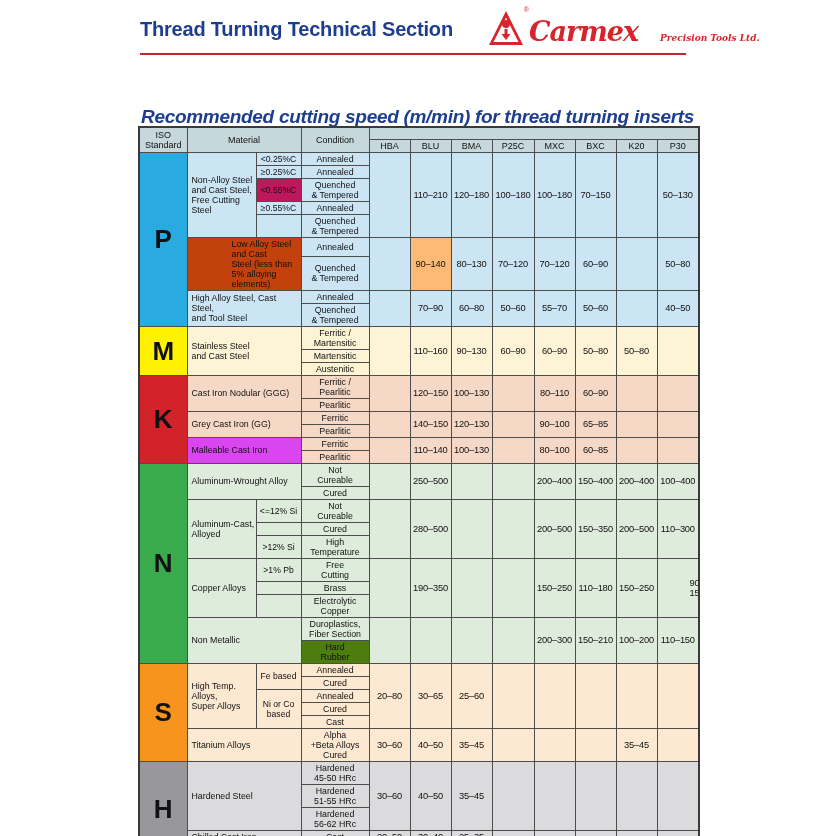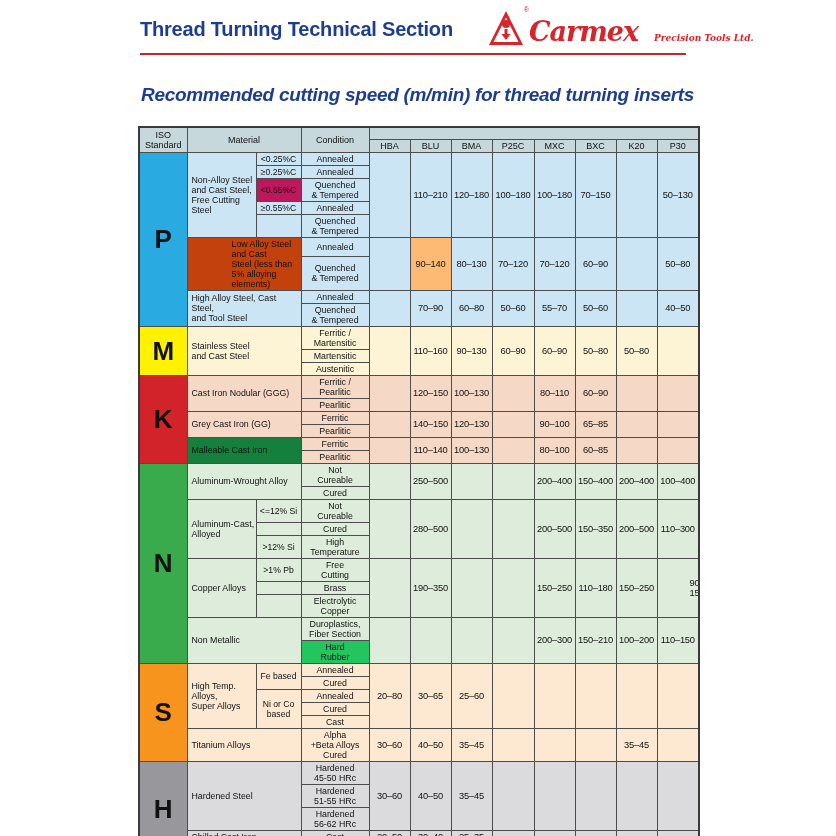--- a/index.html
+++ b/index.html
@@ -5,24 +5,24 @@
   * { margin: 0; padding: 0; box-sizing: border-box; }
   body { width: 836px; height: 836px; background: #ffffff; font-family: "Liberation Sans", sans-serif; }
   .page { position: relative; width: 836px; height: 836px; background: #fff; overflow: hidden; }
 
   .header-title { position: absolute; left: 140px; top: 18px; font-size: 20px; font-weight: bold; color: #1d3d8f; letter-spacing: -0.2px; }
   .logo { position: absolute; left: 487px; top: 8px; display: flex; align-items: flex-start; }
   .logo-emblem { width: 38px; height: 40px; position: relative; }
   .logo-reg { position: absolute; top: -2px; right: -4px; font-size: 7px; color: #d6252c; }
   .logo-text { display: flex; align-items: baseline; margin-top: 8px; }
   .brand { font-family: "DejaVu Serif", serif; font-style: italic; font-weight: bold; font-size: 27px; color: #d6252c; margin-left: 4px; letter-spacing: -1px; }
-  .tagline { font-family: "DejaVu Serif", serif; font-style: italic; font-weight: bold; font-size: 9px; color: #d6252c; margin-left: 16px; }
+  .tagline { font-family: "DejaVu Serif", serif; font-style: italic; font-weight: bold; font-size: 9px; color: #d6252c; margin-left: 22px; }
   .red-line { position: absolute; left: 140px; top: 53px; width: 546px; height: 2px; background: #c1272d; }
 
-  .main-title { position: absolute; left: 141px; top: 84px; font-size: 19px; font-weight: bold; font-style: italic; color: #1d3d8f; letter-spacing: -0.3px; }
+  .main-title { position: absolute; left: 141px; top: 106px; font-size: 19px; font-weight: bold; font-style: italic; color: #1d3d8f; letter-spacing: -0.3px; }
 
   .speed-table { position: absolute; left: 138px; top: 126px; border-collapse: collapse; table-layout: fixed; width: 560px; border: 2px solid #3a3a3a; }
   .speed-table td, .speed-table th { border: 1px solid #4d4d4d; font-weight: normal; font-size: 9px; line-height: 10px; text-align: center; vertical-align: middle; padding: 1px 1px; white-space: pre-line; color: #101010; overflow: hidden; }
   .speed-table tr { height: 12px; }
   thead td, thead th { background: #c6d8dc; font-size: 9.5px; }
   td.iso-cell { font-size: 26px; font-weight: bold; color: #111; }
   td.material-cell { text-align: left; padding-left: 4px; font-size: 8.8px; }
   td.spec-cell { font-size: 8.6px; }
   td.condition-cell { font-size: 8.8px; }
   td.value-cell { font-size: 9.3px; letter-spacing: -0.2px; }
@@ -206,21 +206,21 @@
           <td class="value-cell" rowspan="2" style="background: rgb(245, 216, 198);"></td>
           <td class="value-cell" rowspan="2" style="background: rgb(245, 216, 198);">90–100</td>
           <td class="value-cell" rowspan="2" style="background: rgb(245, 216, 198);">65–85</td>
           <td class="value-cell" rowspan="2" style="background: rgb(245, 216, 198);"></td>
           <td class="value-cell" rowspan="2" style="background: rgb(245, 216, 198);"></td>
         </tr>
         <tr>
           <td class="condition-cell" style="background: rgb(245, 216, 198);">Pearlitic</td>
         </tr>
         <tr>
-          <td class="material-cell" rowspan="2" colspan="2" style="background: #15803d;">Malleable Cast Iron</td>
+          <td class="material-cell" rowspan="2" colspan="2" style="background: #d946ef;">Malleable Cast Iron</td>
           <td class="condition-cell" style="background: rgb(245, 216, 198);">Ferritic</td>
           <td class="value-cell" rowspan="2" style="background: rgb(245, 216, 198);"></td>
           <td class="value-cell" rowspan="2" style="background: rgb(245, 216, 198);">110–140</td>
           <td class="value-cell" rowspan="2" style="background: rgb(245, 216, 198);">100–130</td>
           <td class="value-cell" rowspan="2" style="background: rgb(245, 216, 198);"></td>
           <td class="value-cell" rowspan="2" style="background: rgb(245, 216, 198);">80–100</td>
           <td class="value-cell" rowspan="2" style="background: rgb(245, 216, 198);">60–85</td>
           <td class="value-cell" rowspan="2" style="background: rgb(245, 216, 198);"></td>
           <td class="value-cell" rowspan="2" style="background: rgb(245, 216, 198);"></td>
         </tr>
@@ -298,21 +298,21 @@
           <td class="value-cell" rowspan="2" style="background: rgb(222, 236, 219);"></td>
           <td class="value-cell" rowspan="2" style="background: rgb(222, 236, 219);"></td>
           <td class="value-cell" rowspan="2" style="background: rgb(222, 236, 219);"></td>
           <td class="value-cell" rowspan="2" style="background: rgb(222, 236, 219);"></td>
           <td class="value-cell" rowspan="2" style="background: rgb(222, 236, 219);">200–300</td>
           <td class="value-cell" rowspan="2" style="background: rgb(222, 236, 219);">150–210</td>
           <td class="value-cell" rowspan="2" style="background: rgb(222, 236, 219);">100–200</td>
           <td class="value-cell" rowspan="2" style="background: rgb(222, 236, 219);">110–150</td>
         </tr>
         <tr>
-          <td class="condition-cell" style="background: #22c55e;">Hard
+          <td class="condition-cell" style="background: #4d7c0f;">Hard
 Rubber</td>
         </tr>
         <tr>
           <td class="iso-cell" rowspan="6" style="background: rgb(247, 148, 30);">S</td>
           <td class="material-cell" rowspan="5" colspan="1" style="background: rgb(253, 232, 210);">High Temp. Alloys,
 Super Alloys</td>
           <td class="spec-cell" rowspan="2" style="background: rgb(253, 232, 210);">Fe based</td>
           <td class="condition-cell" style="background: rgb(253, 232, 210);">Annealed</td>
           <td class="value-cell" rowspan="5" style="background: rgb(253, 232, 210);">20–80</td>
           <td class="value-cell" rowspan="5" style="background: rgb(253, 232, 210);">30–65</td>

